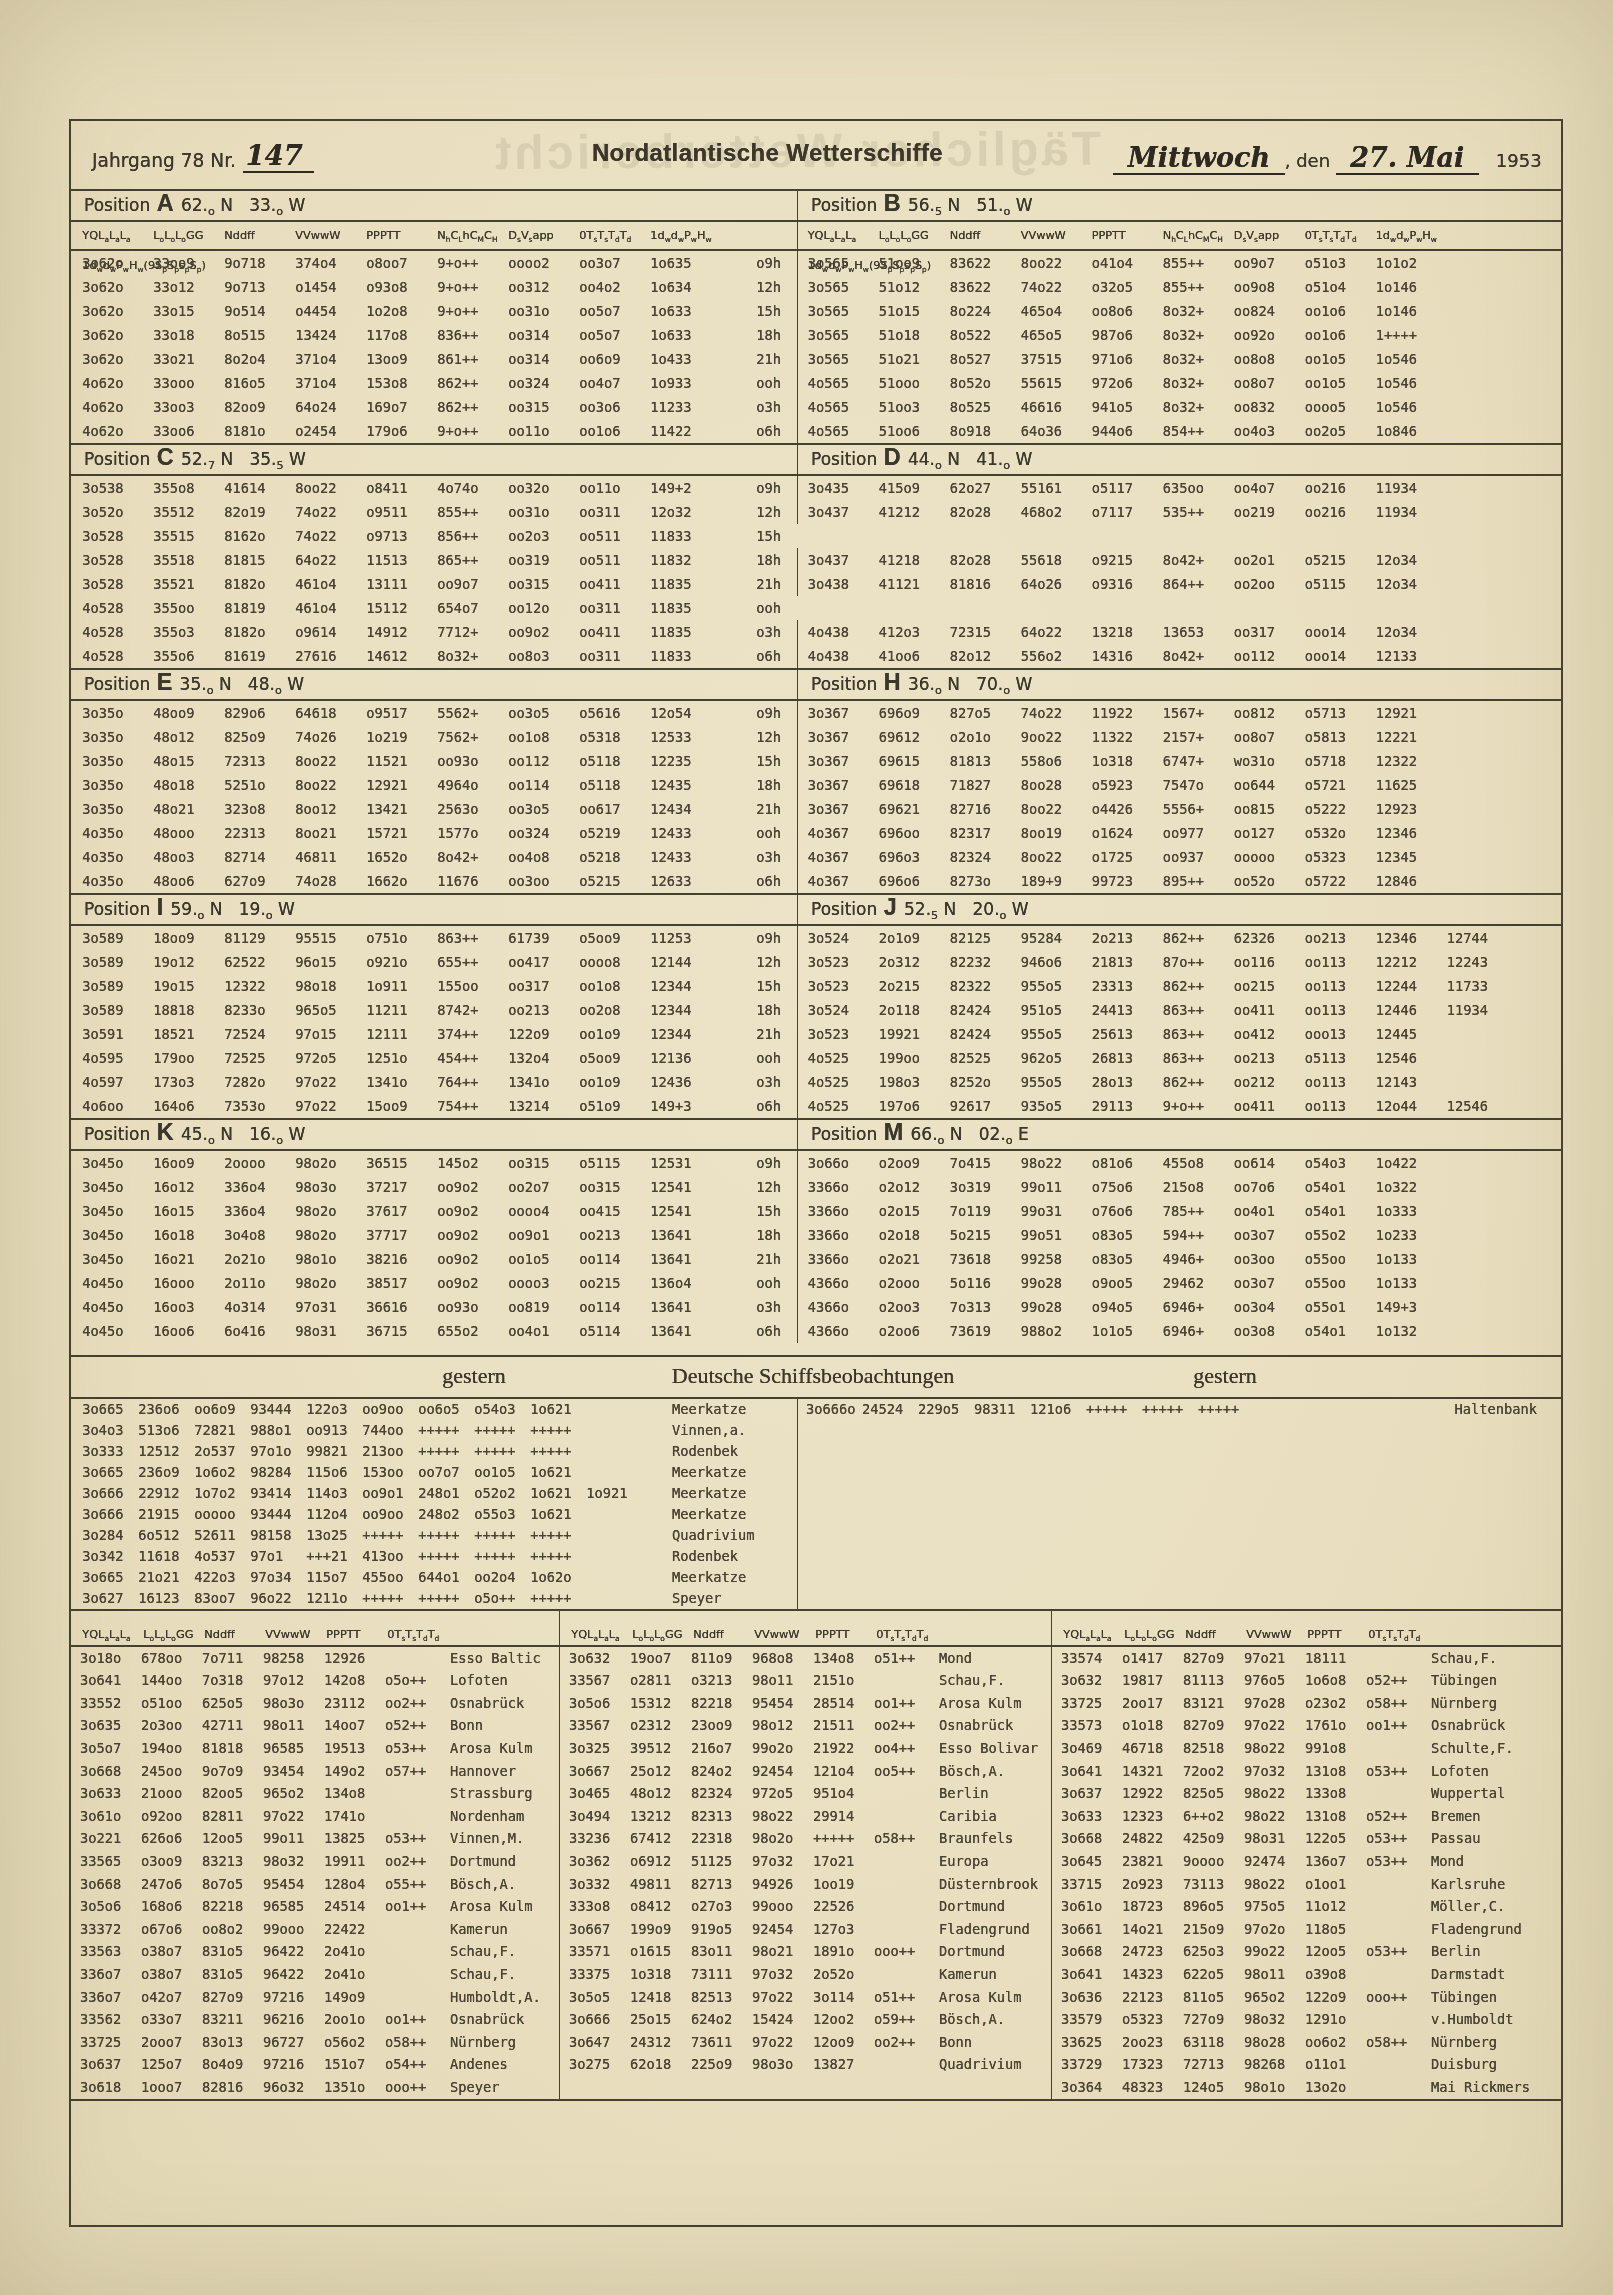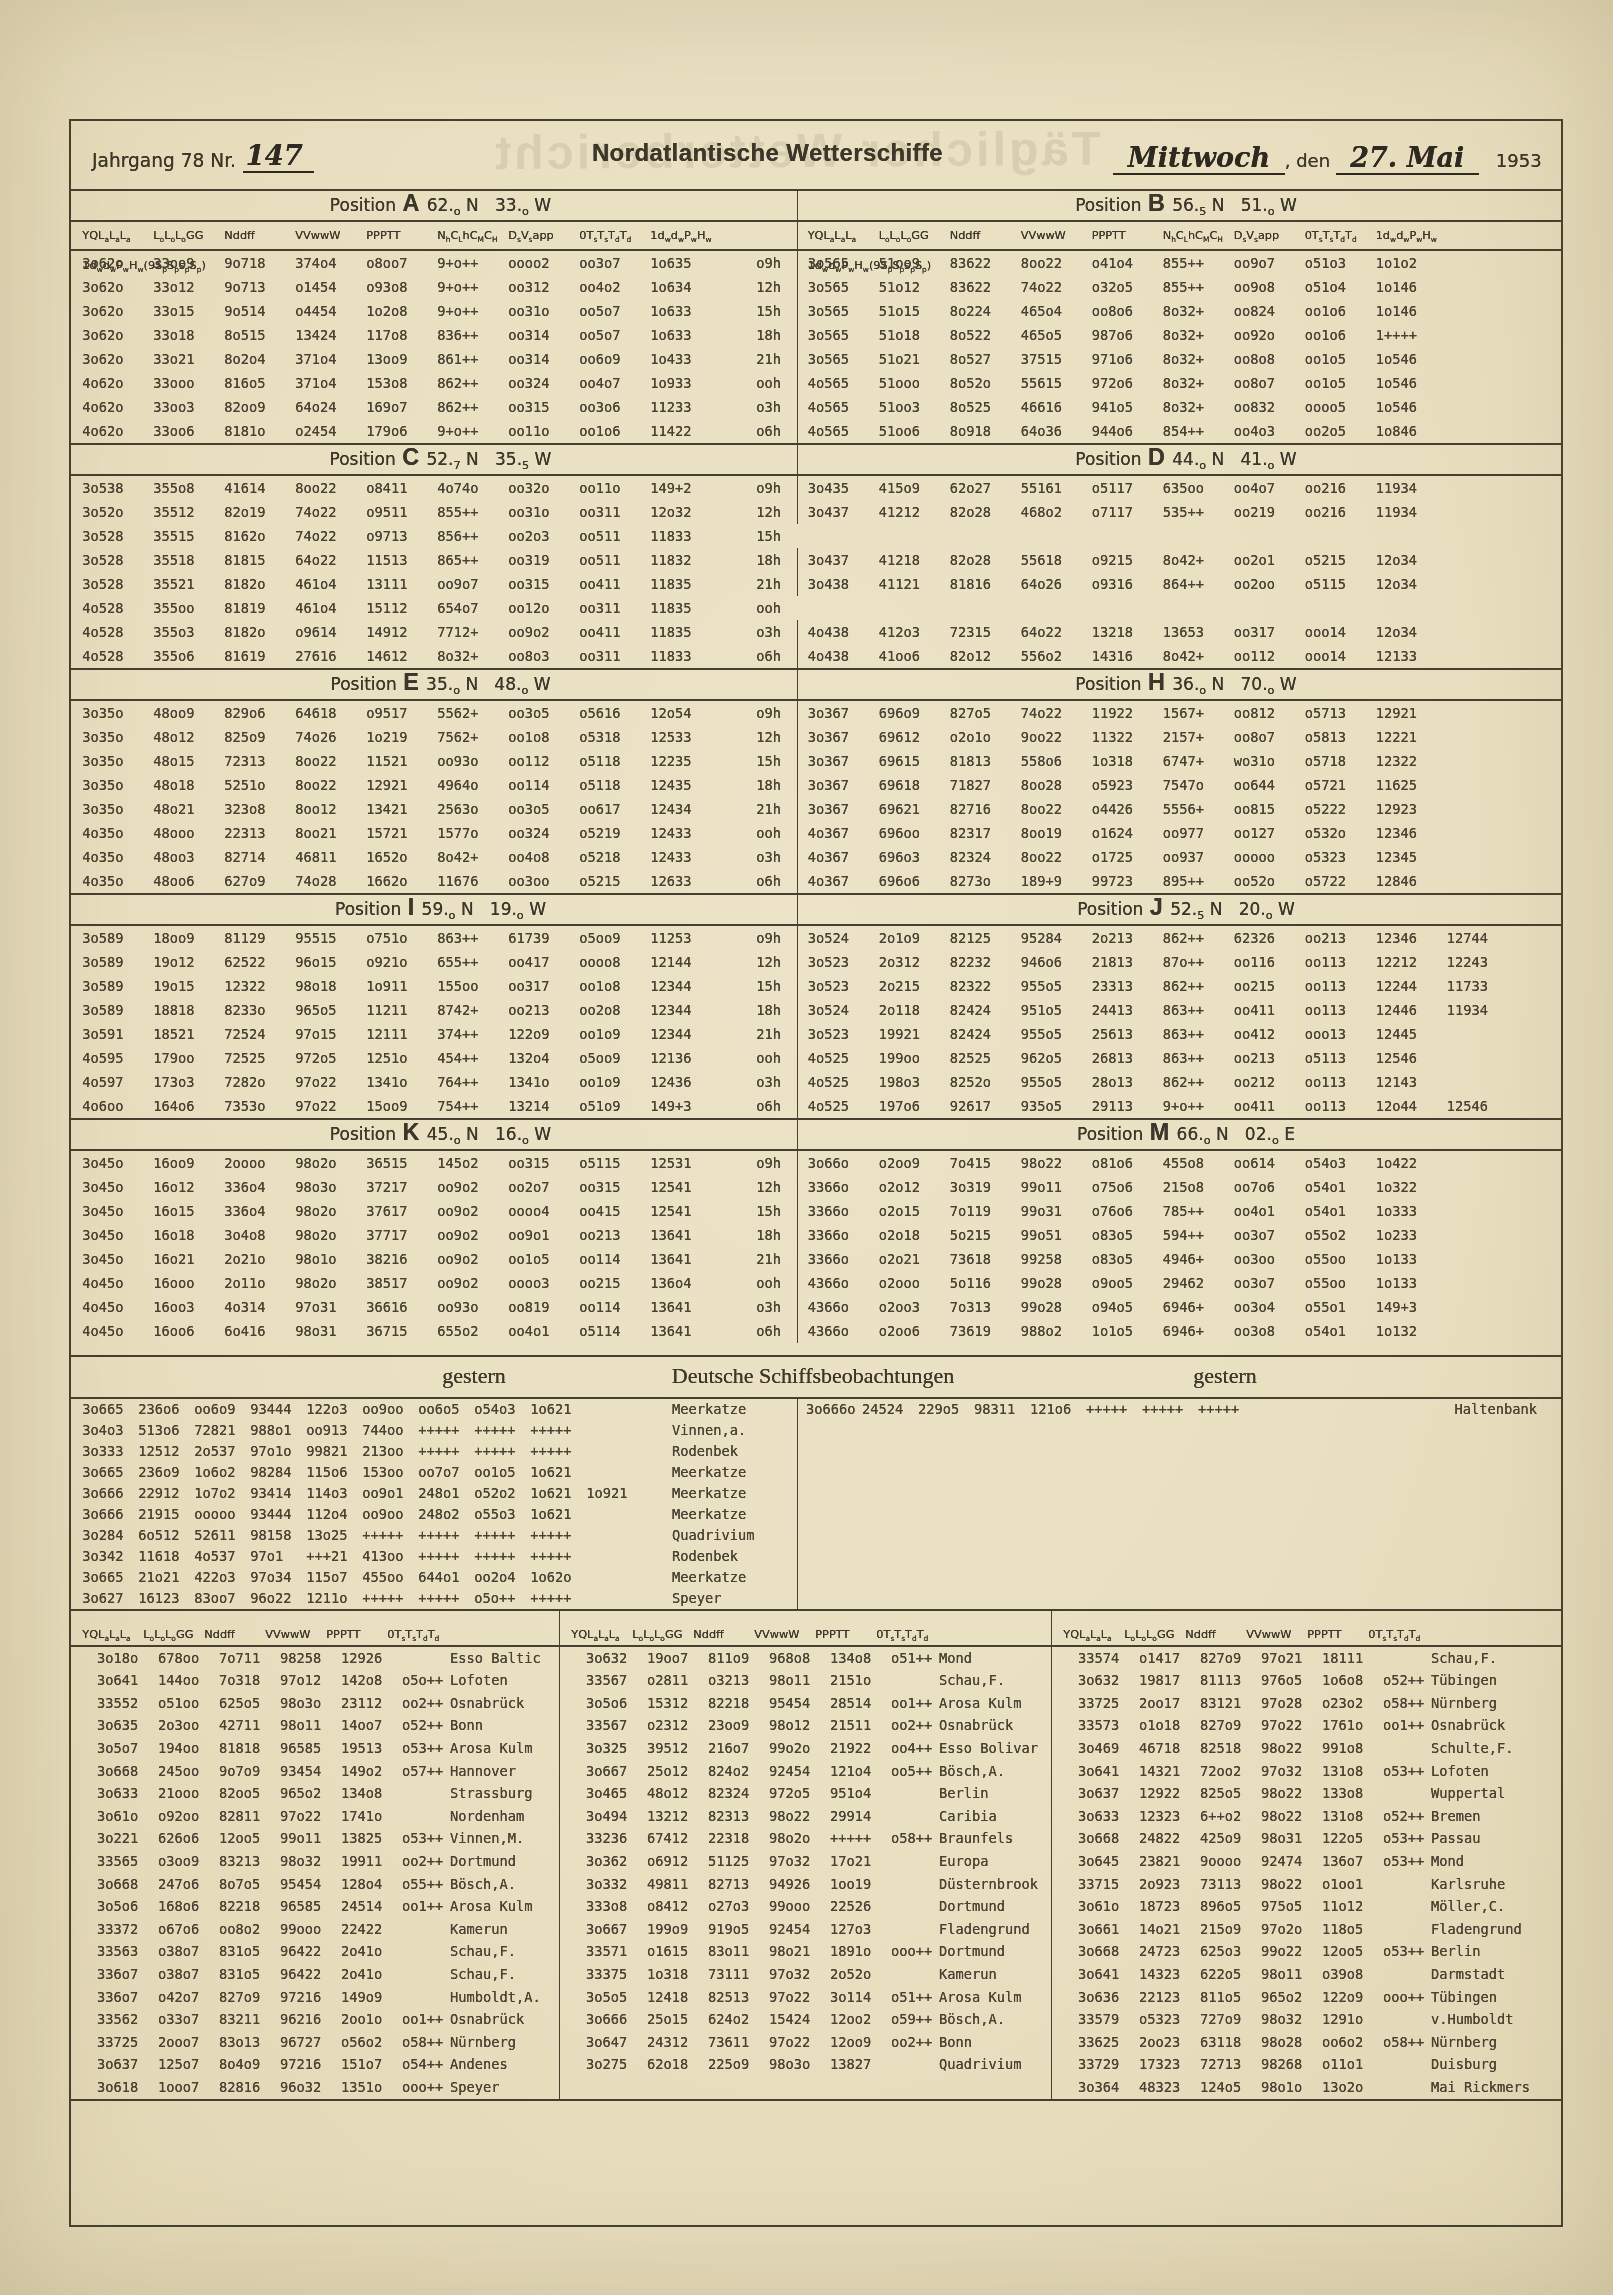--- a/index.html
+++ b/index.html
@@ -37,21 +37,21 @@
     font-family:"Liberation Sans", sans-serif;font-weight:bold;font-size:24px;letter-spacing:0.4px;}
   .dateline{position:absolute;right:19.4px;top:21px;font-size:18px;white-space:nowrap;}
   .hand{font-family:"DejaVu Serif", serif;font-style:italic;font-weight:bold;color:var(--hand);}
   .dateline .hand{font-size:27px;border-bottom:2px solid var(--hand);padding:0 14.5px;}
   .dateline .year{margin-left:17px;}
   
   .band{display:flex;font-size:13.7px;}
   .hl{width:726px;box-sizing:border-box;position:relative;padding-left:11.3px;}
   .hr{flex:1;border-left:1.6px solid var(--line);box-sizing:border-box;position:relative;padding-left:9.7px;}
   .title-band{border-top:2.4px solid var(--line);border-bottom:2.4px solid var(--line);height:29px;}
-  .titlehalf{text-align:center;line-height:25px;padding-left:13px;}
+  .titlehalf{line-height:25px;padding-left:13px;}
   .pw,.pc{font-family:"DejaVu Sans", sans-serif;font-size:17px;color:var(--print);}
   .pc{white-space:pre;}
   .pl{font-family:"Liberation Sans", sans-serif;font-weight:bold;font-size:23.4px;letter-spacing:0.8px;padding:0 6.5px;color:var(--print);}
   .head-band{height:27.4px;border-bottom:2px solid var(--line);}
   .headhalf{line-height:25px;}
   .h{display:inline-block;width:71px;font-family:"DejaVu Sans", sans-serif;font-size:11.3px;color:var(--print);white-space:pre;}
   .h.last{width:auto;}
   sub{font-size:66%;}
   .row-band{height:24px;line-height:24px;}
   .g{display:inline-block;width:71px;white-space:pre;}
@@ -71,21 +71,21 @@
   .rname{position:absolute;right:24px;}
   
   .bt{display:flex;border-bottom:2.4px solid var(--line);font-size:13.7px;}
   .btcol{box-sizing:border-box;}
   .c0{width:488px;}
   .c1{width:492px;border-left:1.6px solid var(--line);}
   .c2{flex:1;border-left:1.6px solid var(--line);}
   .bthead{height:34px;line-height:44px;border-top:2.4px solid var(--line);border-bottom:2px solid var(--line);padding-left:11.3px;}
   .bthead .bh{display:inline-block;width:61px;font-family:"DejaVu Sans", sans-serif;font-size:11.3px;color:var(--print);white-space:pre;}
   .bthead .bh.last{width:auto;}
-  .btrow{height:22.6px;line-height:22.6px;padding-left:26px;position:relative;}
+  .btrow{height:22.6px;line-height:22.6px;padding-left:9px;position:relative;}
   .bg{display:inline-block;width:61px;white-space:pre;}
   .bname{position:absolute;left:379px;white-space:pre;}
 </style>
 </head>
 <body>
 
 <div class="page">
   <div class="ghost">Täglicher Wetterbericht</div>
 
   <div class="sheet">

